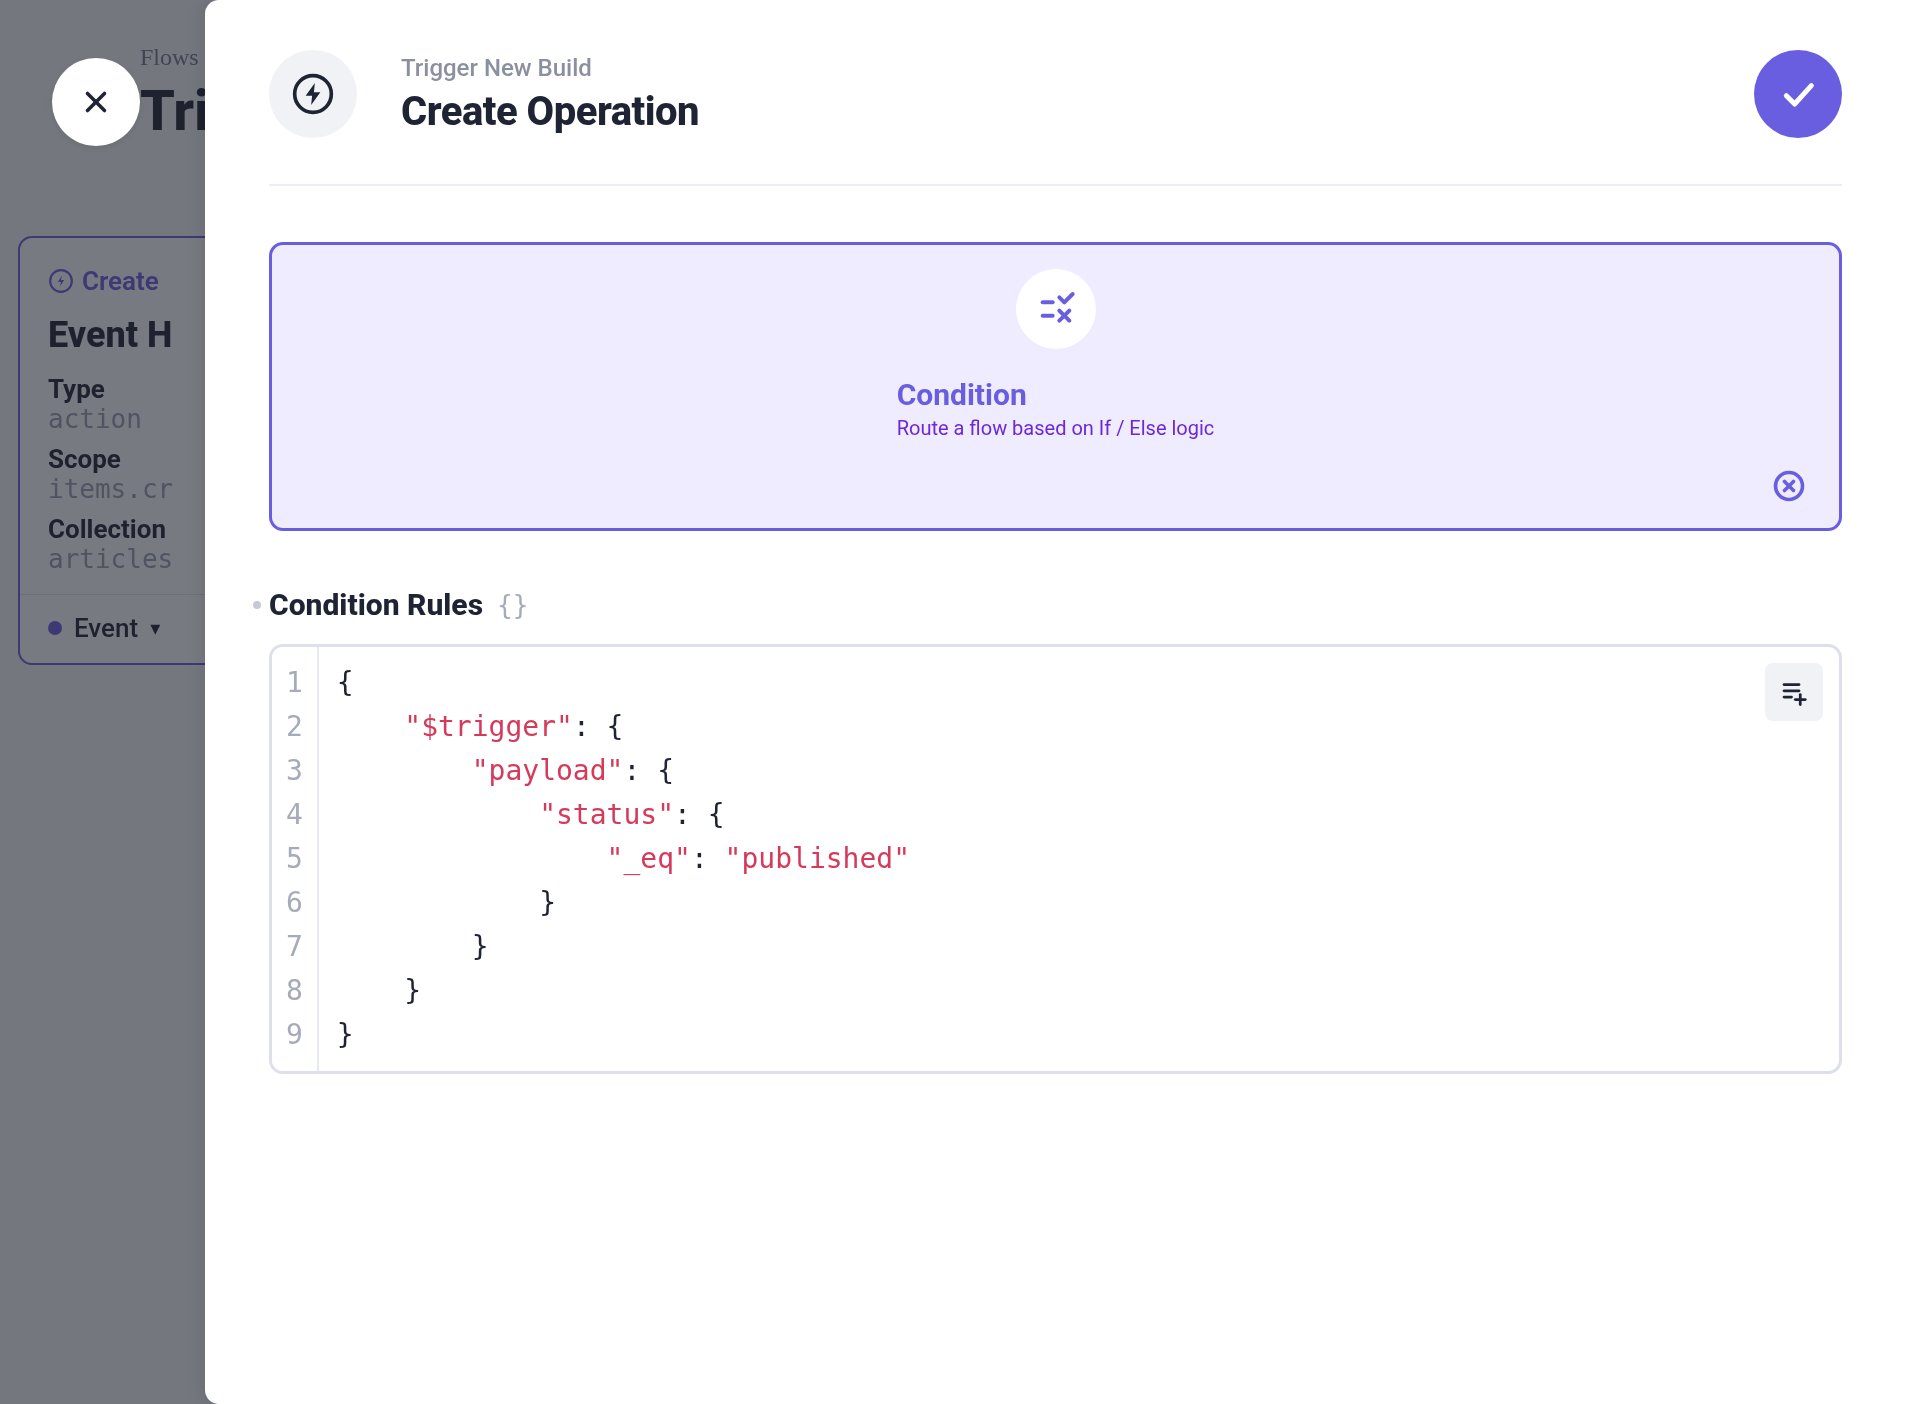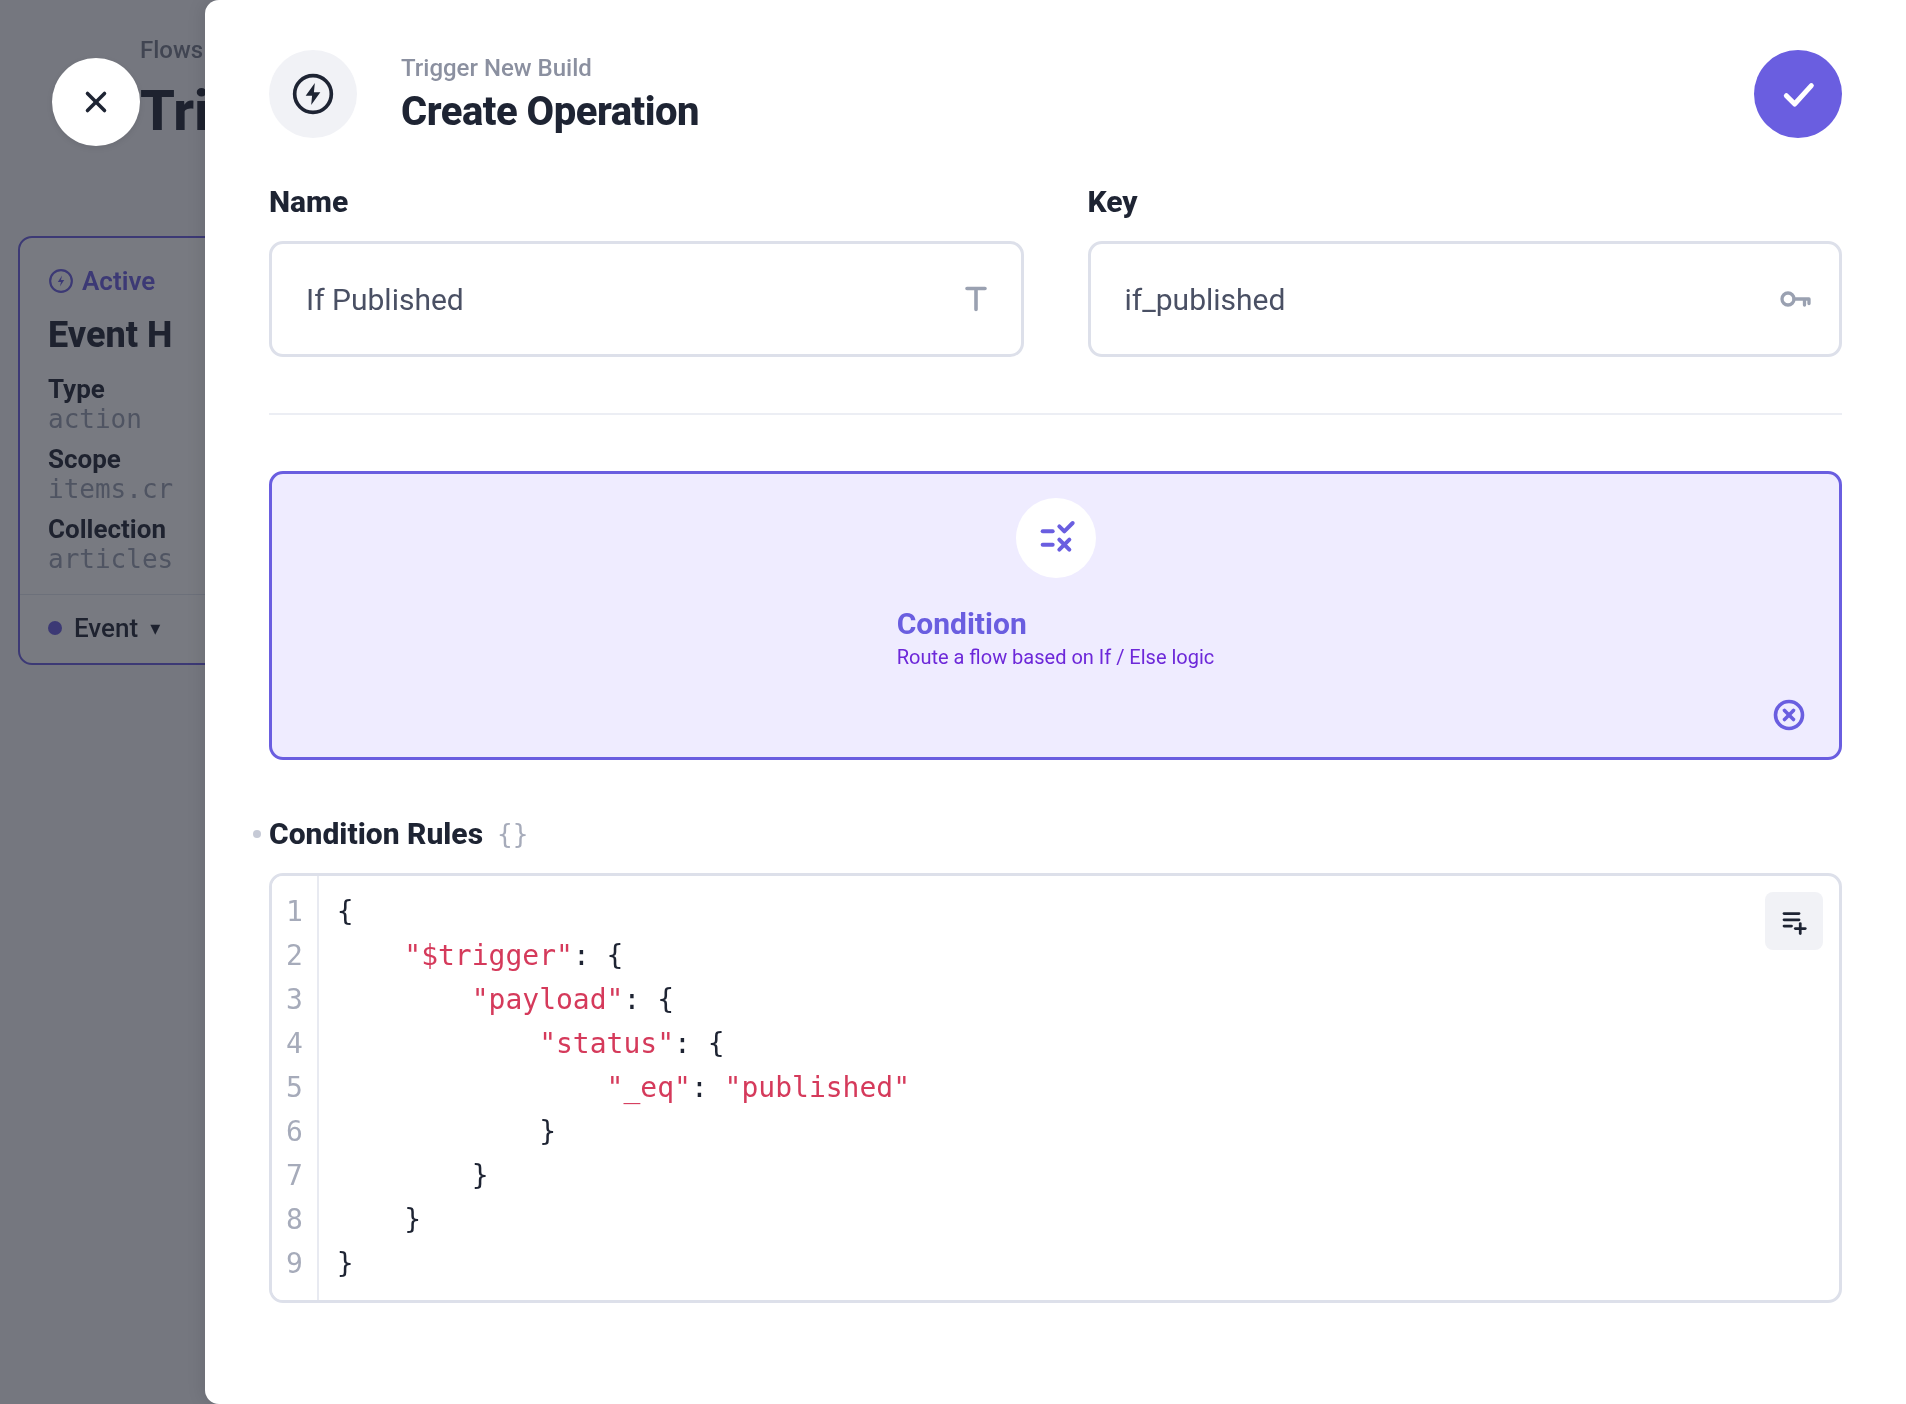--- a/index.html
+++ b/index.html
@@ -23,25 +23,26 @@
     top: 236px;
     left: 18px;
     width: 420px;
     border: 2px solid #6a5ee0;
     border-radius: 14px;
     background: rgba(255,255,255,0.9);
     padding: 28px 28px 20px;
   }
   .bg-header {
     position: absolute;
-    top: 36px;
+    top: 44px;
     left: 140px;
     font-size: 24px;
     color: #777c8b;
     font-weight: 500;
+    font-family: Liberation Serif, serif;
   }
   .bg-title {
     position: absolute;
     top: 78px;
     left: 140px;
     font-size: 56px;
     font-weight: 800;
     color: #1e2433;
     text-align: right;
   }
@@ -302,21 +303,21 @@
 
 <div class="bg-layer">
   <div class="bg-header">Flows</div>
   <div class="bg-title">Tri</div>
   <div class="bg-card">
     <div class="bg-trigger-label">
       <svg viewBox="0 0 24 24" width="26" height="26" fill="none" stroke="#6a5ee0" stroke-width="2">
           <circle cx="12" cy="12" r="10"></circle>
           <path d="M13 7 9 13h3l-1 4 4-6h-3l1-4z" fill="#6a5ee0" stroke="none"></path>
         </svg>
-      <span>Active</span>
+      <span>Create</span>
     </div>
     <div class="bg-event">Event H</div>
     <div class="bg-field-label">Type</div>
     <div class="bg-field-val">action</div>
     <div class="bg-field-label">Scope</div>
     <div class="bg-field-val">items.cr</div>
     <div class="bg-field-label">Collection</div>
     <div class="bg-field-val">articles</div>
     <div class="bg-divider"></div>
     <div class="bg-active">
@@ -350,45 +351,20 @@
         <div class="drawer-breadcrumb">Trigger New Build</div>
         <div class="drawer-title">Create Operation</div>
       </div>
       <div class="confirm-circle">
         <svg viewBox="0 0 24 24" fill="none" stroke="#fff" stroke-width="3" stroke-linecap="round" stroke-linejoin="round">
           <polyline points="5 13 10 18 20 7"></polyline>
         </svg>
       </div>
     </div>
 
-    <div class="form-row">
-      <div class="form-col">
-        <div class="field-label">Name</div>
-        <div class="input-wrap">
-          <input class="text-input" value="If Published" style="">
-          <span class="input-suffix-icon">
-            <svg viewBox="0 0 24 24" width="36" height="36" fill="none" stroke="#9aa1b1" stroke-width="2.4" stroke-linecap="round">
-                <path d="M6 5h12M12 5v14"></path>
-              </svg>
-          </span>
-        </div>
-      </div>
-      <div class="form-col">
-        <div class="field-label">Key</div>
-        <div class="input-wrap">
-          <input class="text-input" value="if_published" style="">
-          <span class="input-suffix-icon">
-            <svg viewBox="0 0 24 24" width="36" height="36" fill="none" stroke="#9aa1b1" stroke-width="2.2" stroke-linecap="round" stroke-linejoin="round">
-              <circle cx="8" cy="12" r="4"></circle>
-              <path d="M12 12h10M19 12v4M22 12v3"></path>
-            </svg>
-          </span>
-        </div>
-      </div>
-    </div>
 
     <hr class="section-div">
 
     <div class="condition-card">
       <div class="cond-icon-circle">
         <svg viewBox="0 0 24 24" fill="none" stroke="#6a5ee0" stroke-width="2.4" stroke-linecap="round" stroke-linejoin="round">
           <line x1="4" y1="8" x2="10" y2="8"></line>
           <polyline points="14 5 17 8 22 3"></polyline>
           <line x1="4" y1="16" x2="10" y2="16"></line>
           <line x1="14" y1="13" x2="20" y2="19"></line>

